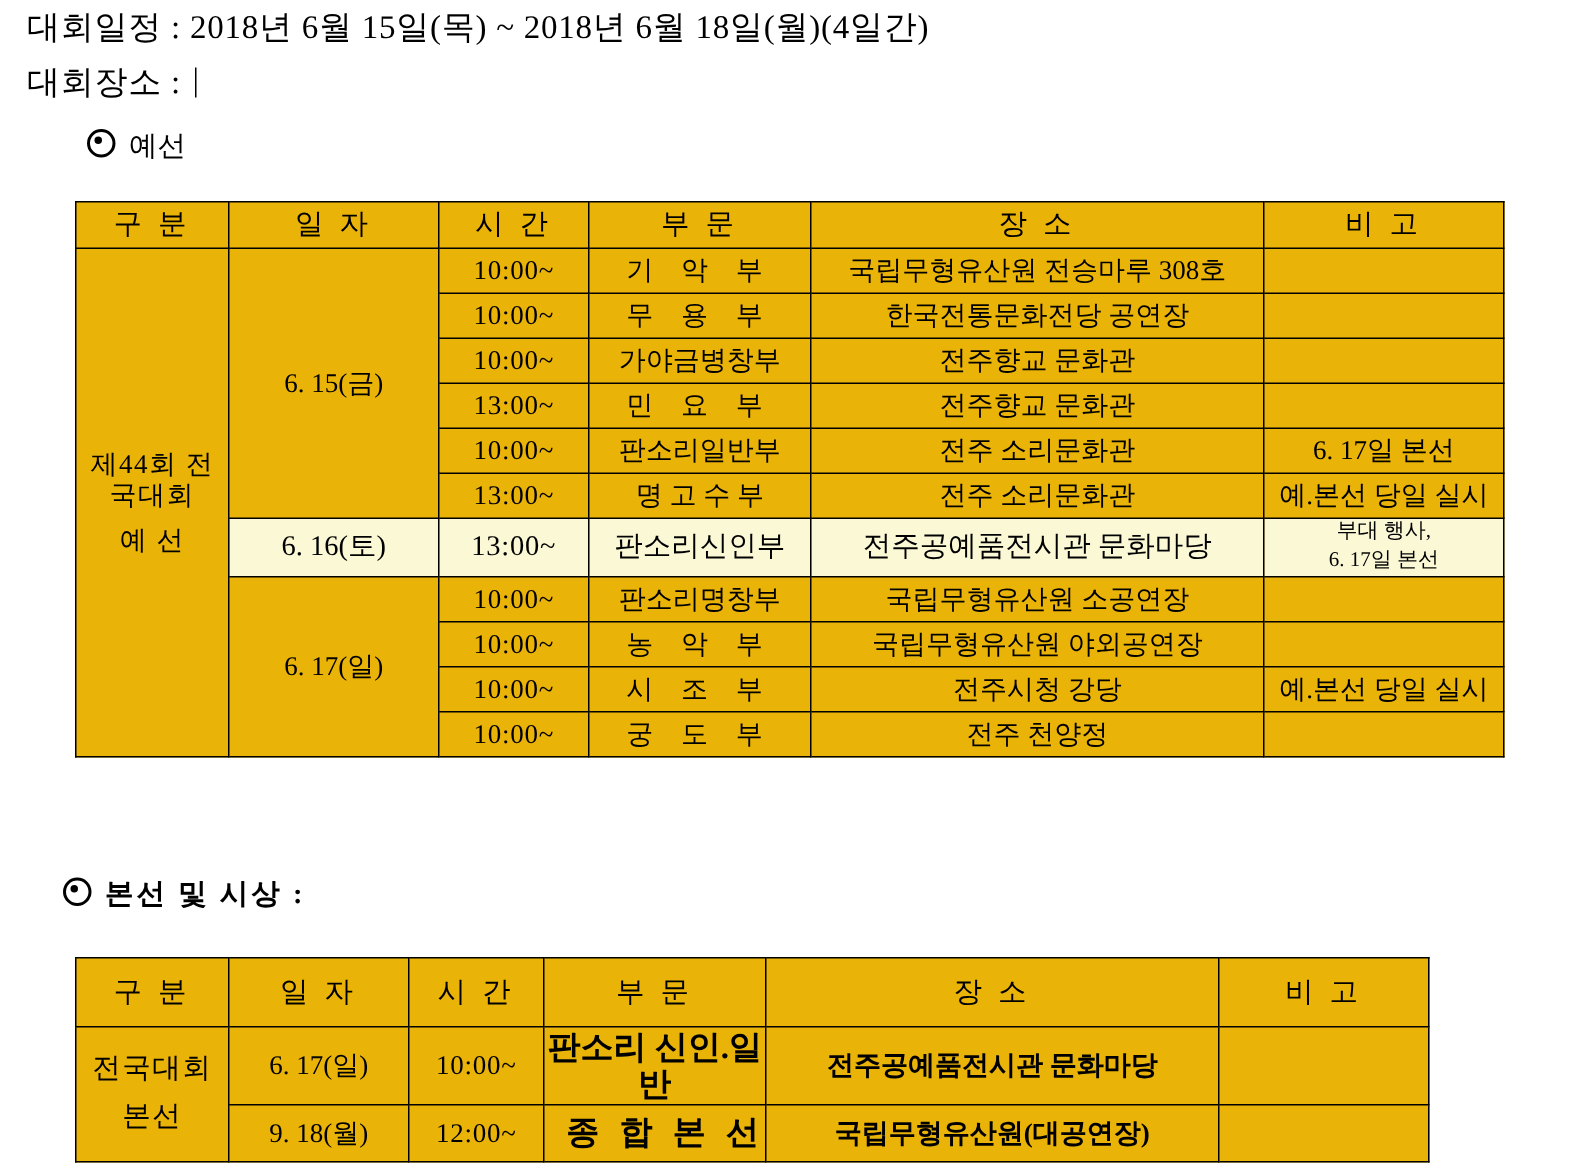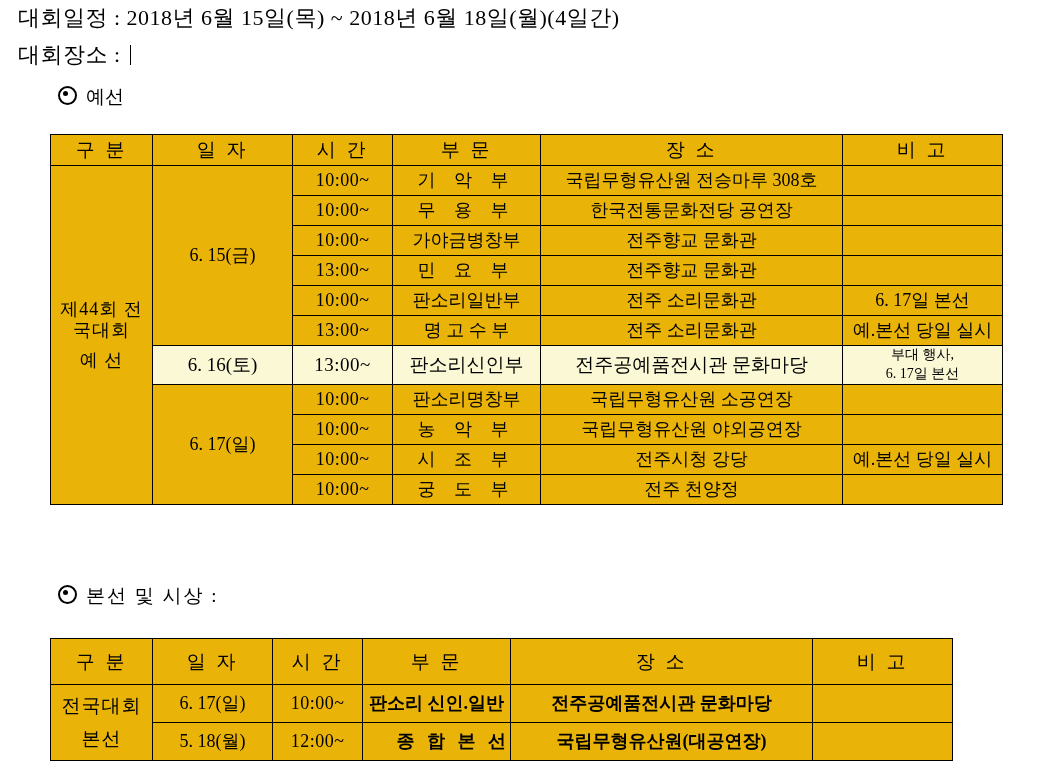--- a/index.html
+++ b/index.html
@@ -51,21 +51,21 @@
   }
   .bullet-row .dot::after {
     content: "";
     position: absolute;
     left: 3px; top: 3px;
     width: 5px; height: 5px;
     background: #000;
     border-radius: 50%;
   }
   .b1 { left: 58px; top: 84px; }
-  .b2 { left: 58px; top: 583px; font-weight: normal; letter-spacing: 2px; }
+  .b2 { left: 42px; top: 583px; font-weight: bold; letter-spacing: 2px; }
 
   table.sched {
     position: absolute;
     border-collapse: collapse;
     table-layout: fixed;
     background: #eab308;
   }
   table.sched td, table.sched th {
     border: 1px solid #000000;
     padding: 0;
@@ -114,21 +114,21 @@
   #t2 .c-date  { width: 120px; }
   #t2 .c-time  { width: 90px; }
   #t2 .c-part  { width: 148px; }
   #t2 .c-place { width: 302px; }
   #t2 .c-note  { width: 140px; }
   #t2 .gubun2 {
     font-size: 19px;
     letter-spacing: 1px;
     line-height: 1.7;
   }
-  #t2 .b-part { font-weight: bold; font-size: 18px; }
+  #t2 .b-part { font-weight: bold; font-size: 22px; }
   #t2 .b-place { font-weight: bold; font-size: 18px; }
   #t2 .b-date { font-size: 18px; }
   #t2 .sp-part { letter-spacing: 4px; text-align: right; }
 </style>
 </head>
 <body>
 
 <div class="page">
 
   <div class="hdr-line hdr1">
@@ -280,21 +280,21 @@
           <span>전국대회</span><br>
           <span>본선</span>
         </td>
         <td class="body b-date">6. 17(일)</td>
         <td class="body time-cell">10:00~</td>
         <td class="body b-part">판소리 신인.일반</td>
         <td class="body b-place">전주공예품전시관 문화마당</td>
         <td class="body note-cell"></td>
       </tr>
       <tr>
-        <td class="body b-date">5. 18(월)</td>
+        <td class="body b-date">9. 18(월)</td>
         <td class="body time-cell">12:00~</td>
         <td class="body b-part sp-part">종 합 본 선</td>
         <td class="body b-place">국립무형유산원(대공연장)</td>
         <td class="body note-cell"></td>
       </tr>
     </tbody>
   </table>
 
 </div>
 

